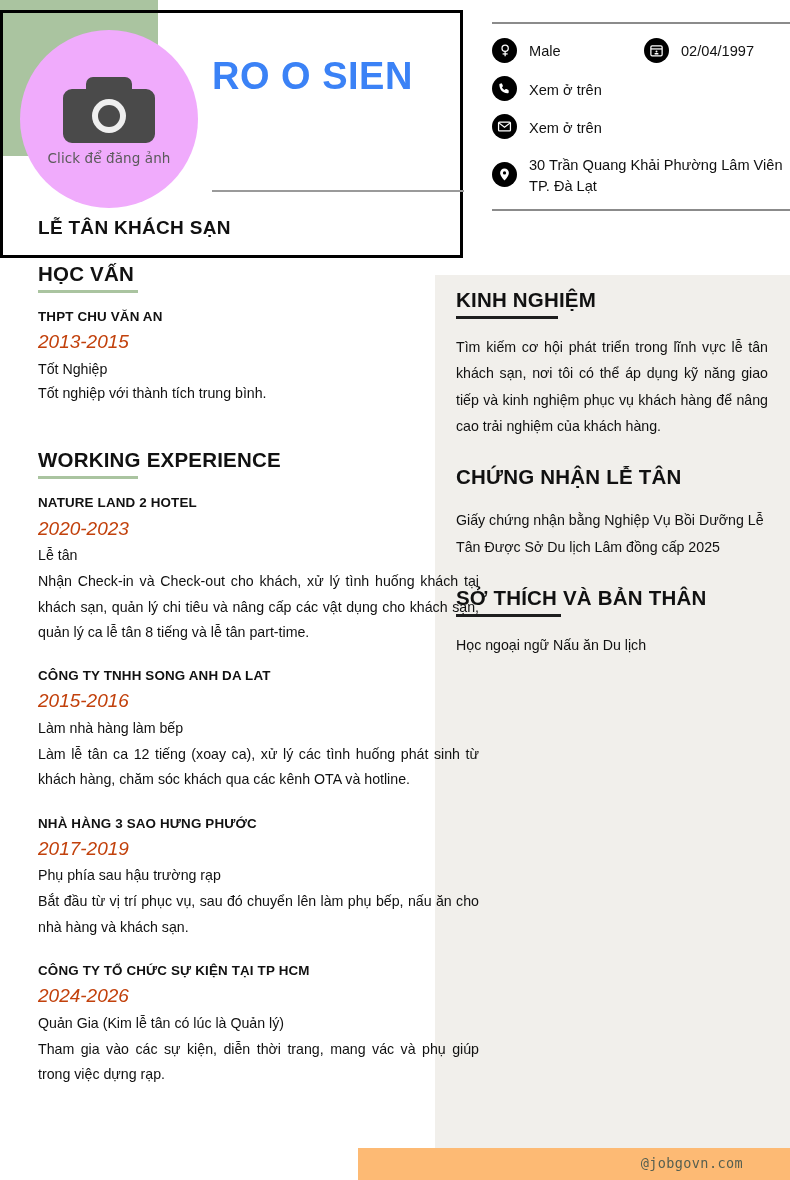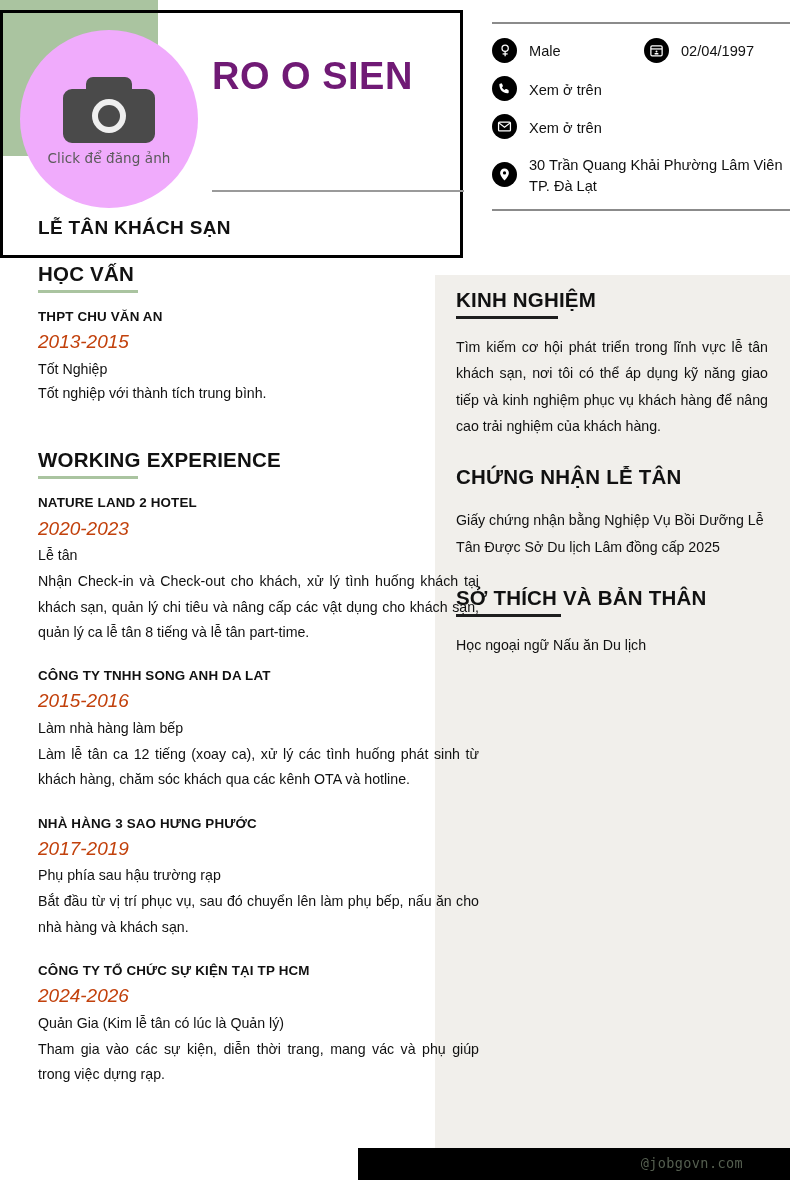--- a/index.html
+++ b/index.html
@@ -80,21 +80,21 @@
   }
 
   
   .name {
     position: absolute;
     left: 212px;
     top: 55px;
     font-size: 38px;
     font-weight: bold;
     letter-spacing: 0.5px;
-    color: #701a75;
+    color: #3b82f6;
     z-index: 4;
     white-space: nowrap;
   }
   .name-rule {
     position: absolute;
     left: 212px;
     top: 190px;
     width: 252px;
     height: 2px;
     background: #9a9a9a;
@@ -266,21 +266,21 @@
   }
   .panel-para.left-align { text-align: left; }
 
   
   .footer-bar {
     position: absolute;
     left: 358px;
     top: 1148px;
     width: 432px;
     height: 32px;
-    background: #000000;
+    background: #fdba74;
     z-index: 5;
   }
   .footer-text {
     position: absolute;
     right: 47px;
     top: 7px;
     font-family: "DejaVu Sans Mono", monospace;
     font-size: 13.5px;
     color: #555f50;
     letter-spacing: 0.4px;

